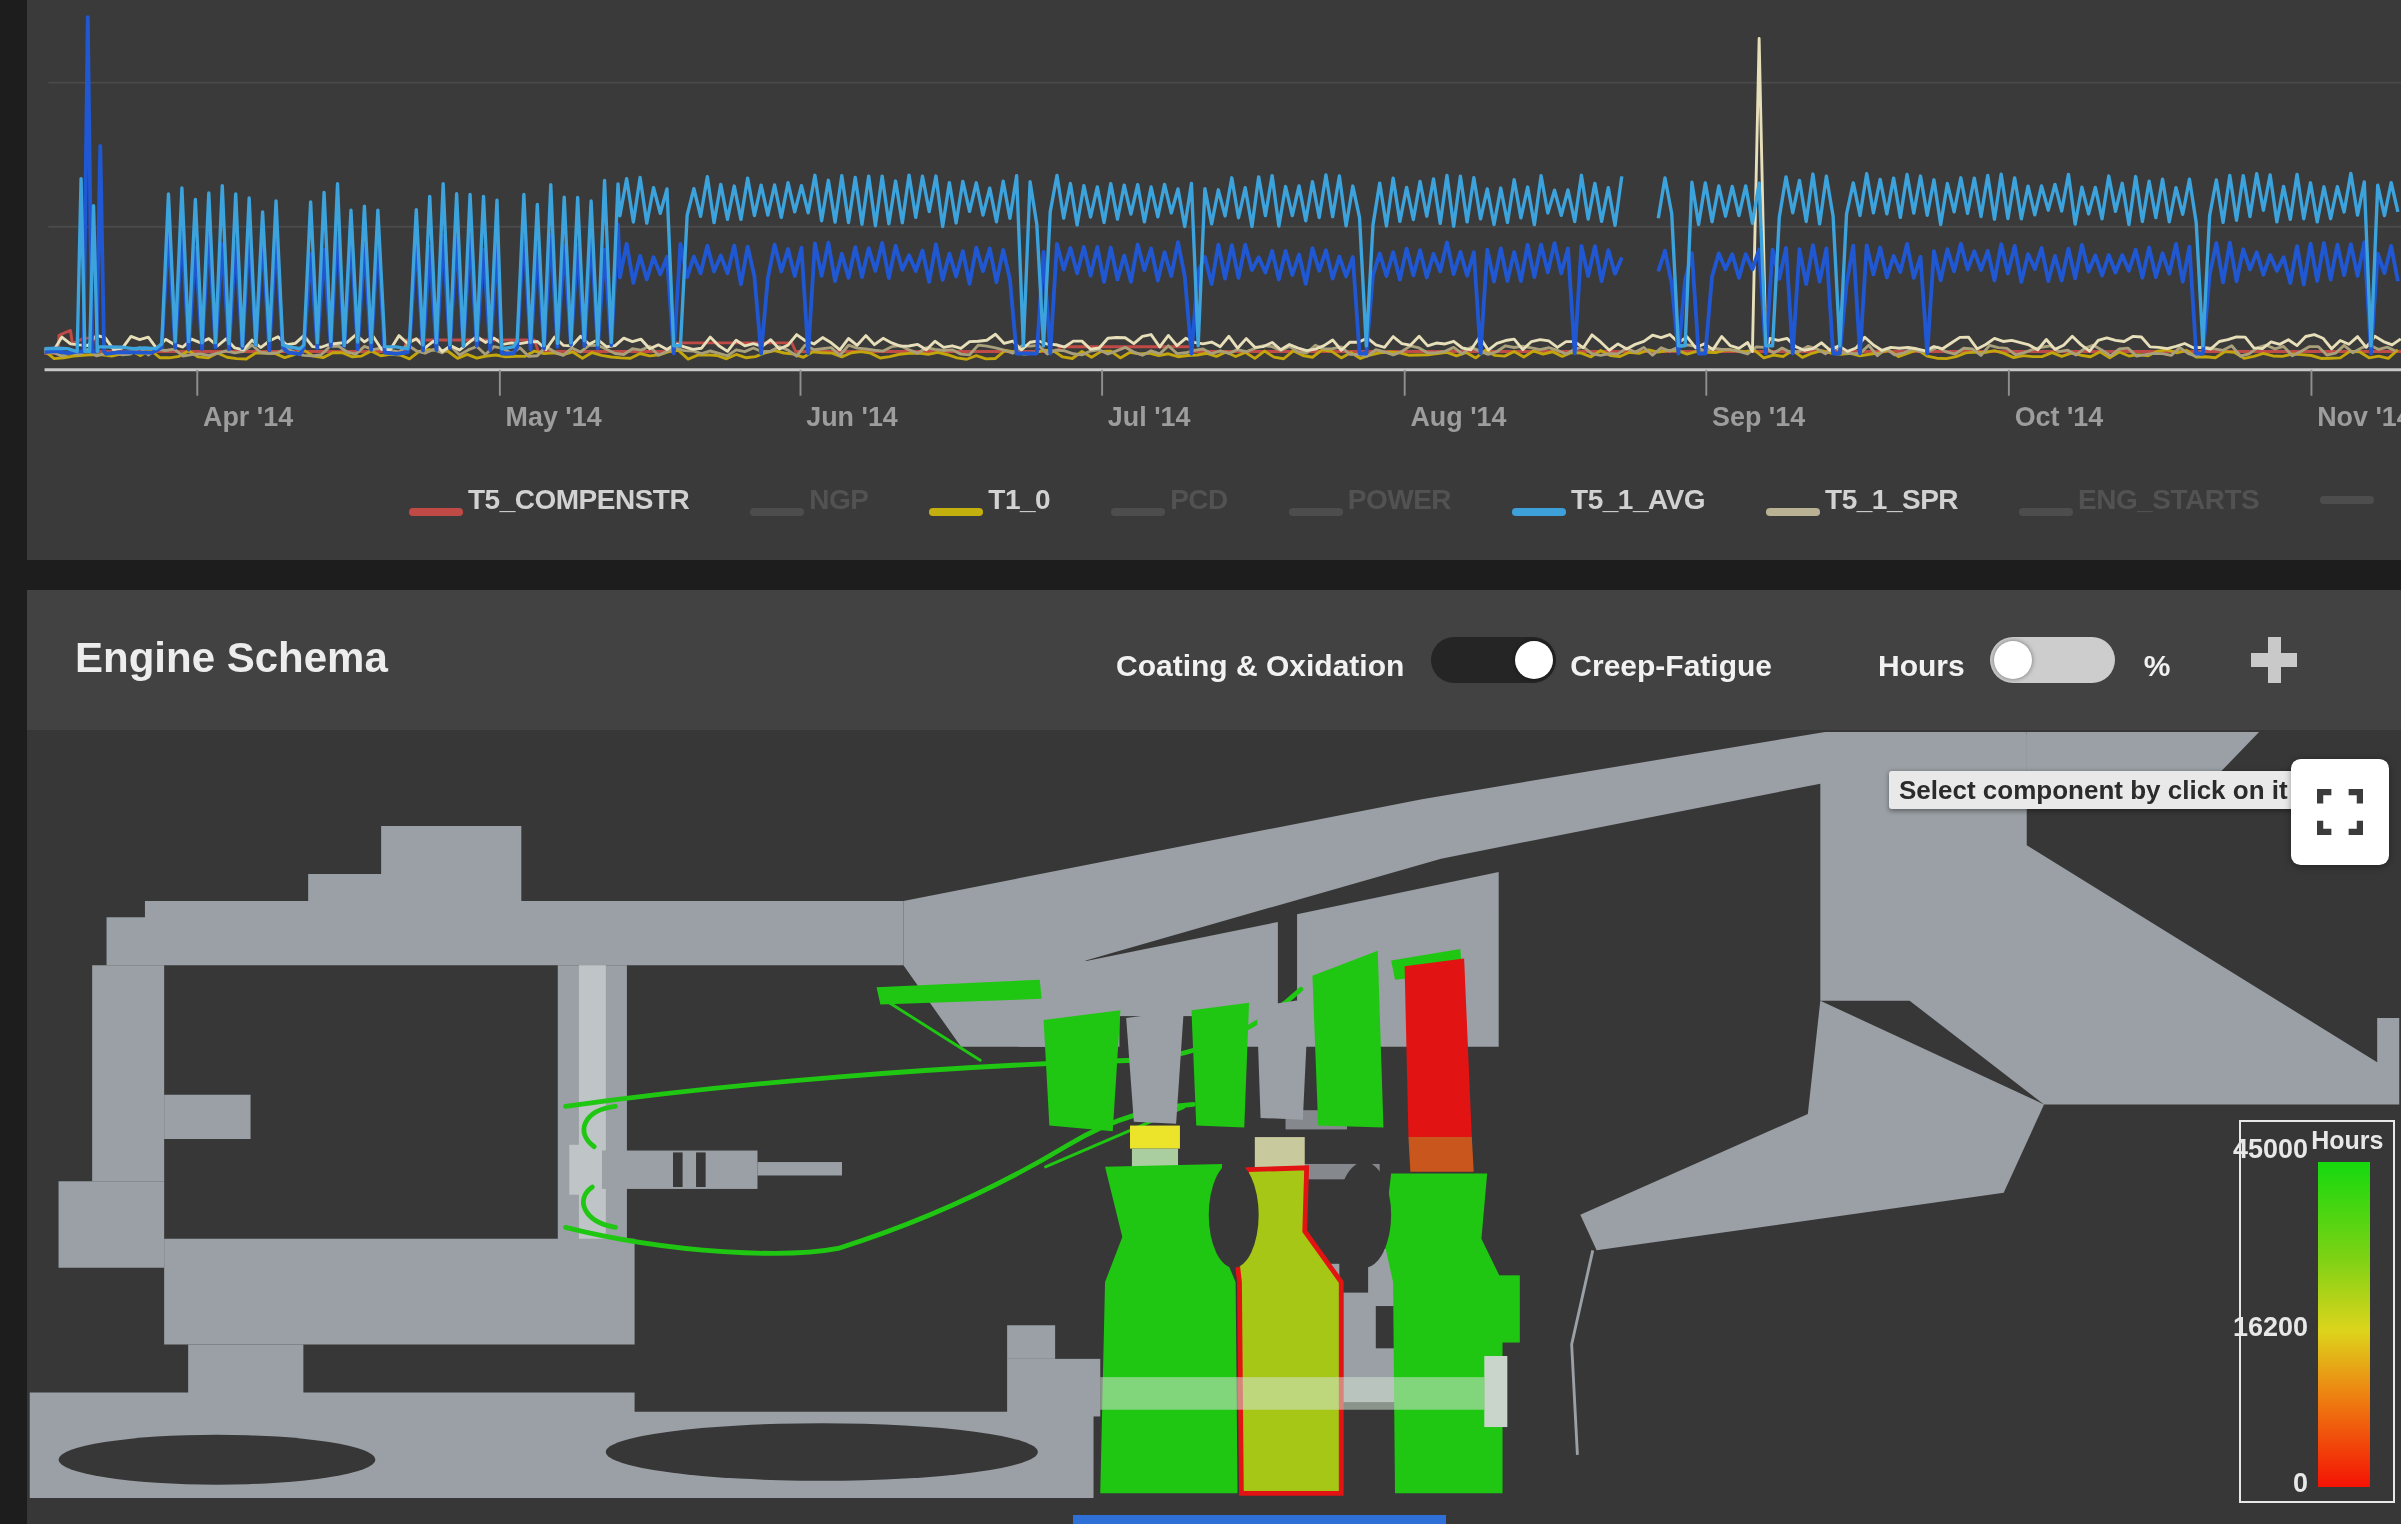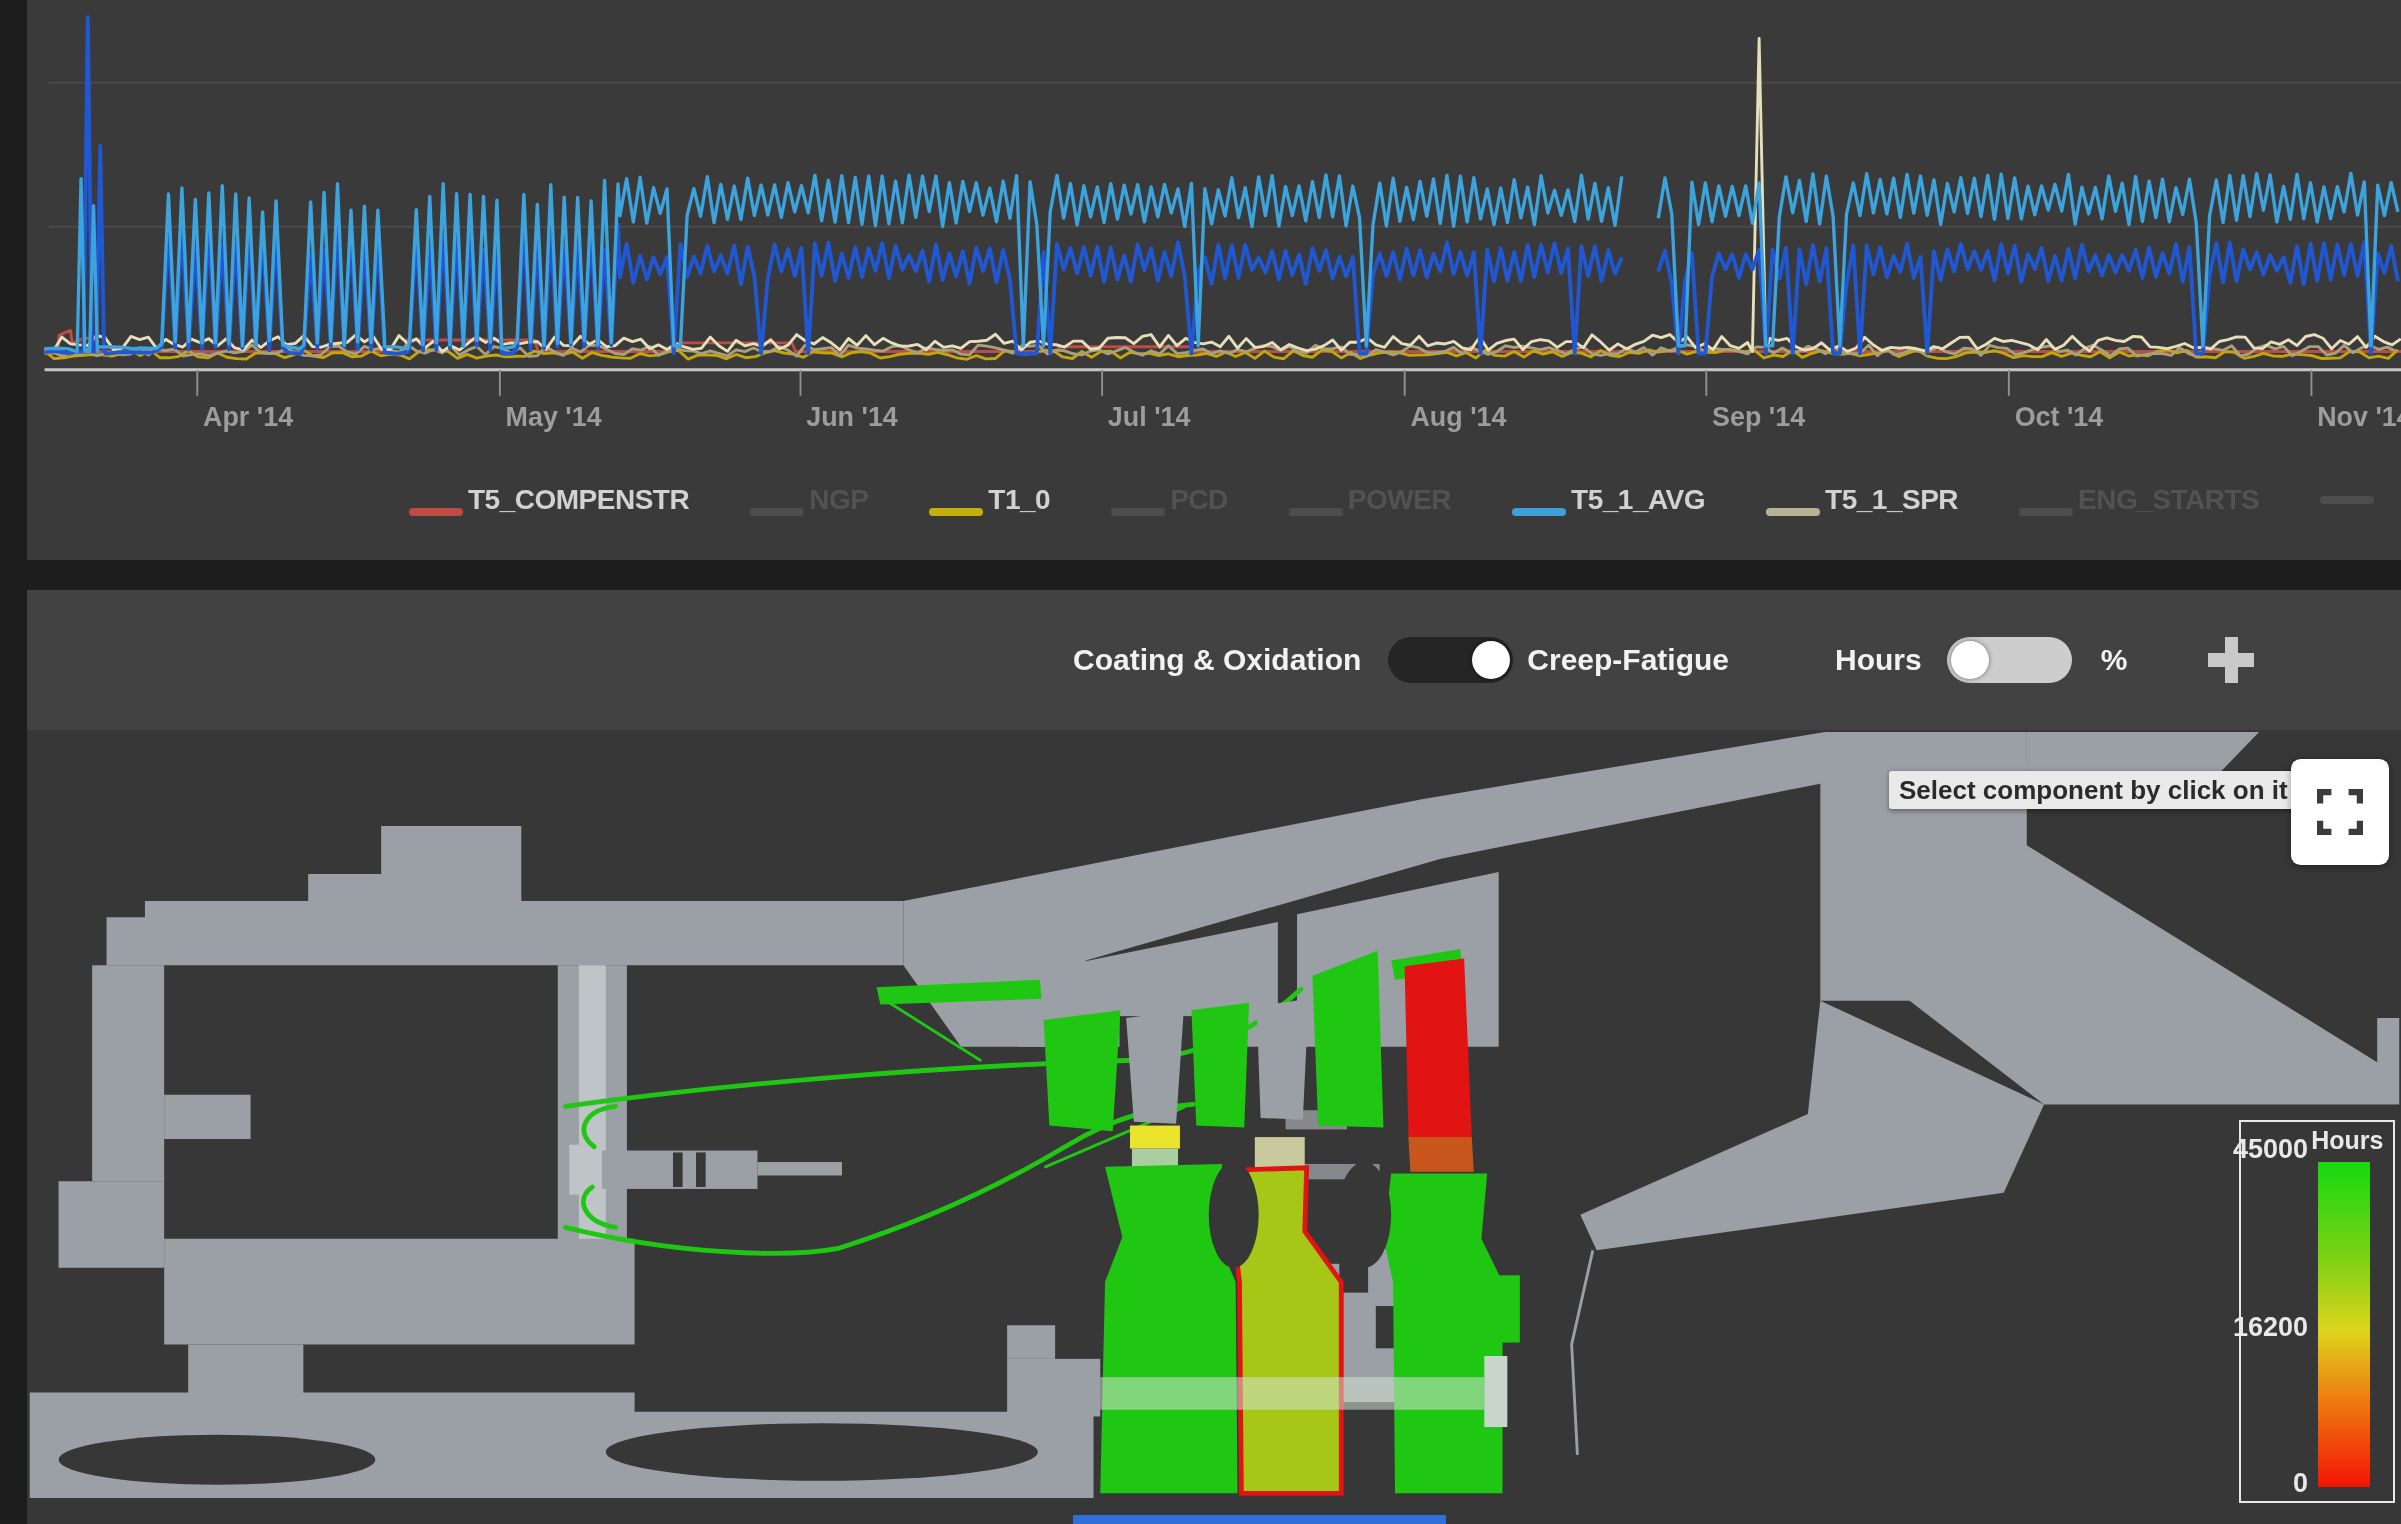--- a/index.html
+++ b/index.html
@@ -14,21 +14,21 @@
     overflow:hidden;white-space:nowrap;}
   .lg-item{display:flex;align-items:flex-end;gap:5px;flex:0 0 auto;cursor:pointer;}
   .lg-dash{width:54px;height:7.7px;border-radius:3.8px;flex:0 0 auto;}
   .lg-label{font-size:28px;font-weight:bold;letter-spacing:-0.5px;}
   .lg-on  .lg-label{color:var(--legendOn,#d2d2d2);}
   .lg-off .lg-label{color:var(--legendOff,#525252);}
   .lg-off .lg-dash{background:#4d4d4d !important;}
   
   #engine-header{top:590px;height:140px;background:var(--headerBg,#424242);}
   #engine-title{position:absolute;left:48px;top:44px;font-size:42px;font-weight:bold;color:#ededed;}
-  #controls{position:absolute;left:1046px;top:47px;height:46px;display:flex;align-items:center;}
+  #controls{position:absolute;left:1089px;top:47px;height:46px;display:flex;align-items:flex-end;}
   .ctl-label{font-size:30px;font-weight:bold;color:#f2f2f2;white-space:nowrap;}
   .toggle{width:125px;height:46px;border-radius:23px;position:relative;flex:0 0 auto;cursor:pointer;}
   .toggle.dark{background:var(--toggleDark,#252525);}
   .toggle.light{background:var(--toggleLight,#cdcdcd);}
   .knob{width:38px;height:38px;border-radius:50%;background:var(--knob,#ffffff);
         position:absolute;top:3.8px;box-shadow:0 0 5.8px rgba(0,0,0,.45);}
   .knob.right{right:3.8px;} .knob.left{left:3.8px;}
   #toggle1{margin-left:27px;} #lbl-creep{margin-left:14px;}
   #lbl-hours{margin-left:106px;} #toggle2{margin-left:25px;} #lbl-pct{margin-left:29px;}
   #add-btn{margin-left:81px;width:46px;height:46px;position:relative;cursor:pointer;flex:0 0 auto;}
@@ -133,20 +133,21 @@
         <span class="lg-dash" style="background: rgb(77, 77, 77);"></span>
         <span class="lg-label">ENG_STARTS</span>
       </div>
       <div class="lg-item lg-off">
         <span class="lg-dash" style="background: rgb(77, 77, 77);"></span>
       </div>
     </div>
 </div>
 
 <div id="engine-header" class="panel">
+  <div id="engine-title">Engine Schema</div>
   <div id="controls">
     <span class="ctl-label">Coating &amp; Oxidation</span>
     <span id="toggle1" class="toggle dark">
       <span class="knob right"></span>
     </span>
     <span id="lbl-creep" class="ctl-label">Creep-Fatigue</span>
     <span id="lbl-hours" class="ctl-label">Hours</span>
     <span id="toggle2" class="toggle light">
       <span class="knob left"></span>
     </span>

